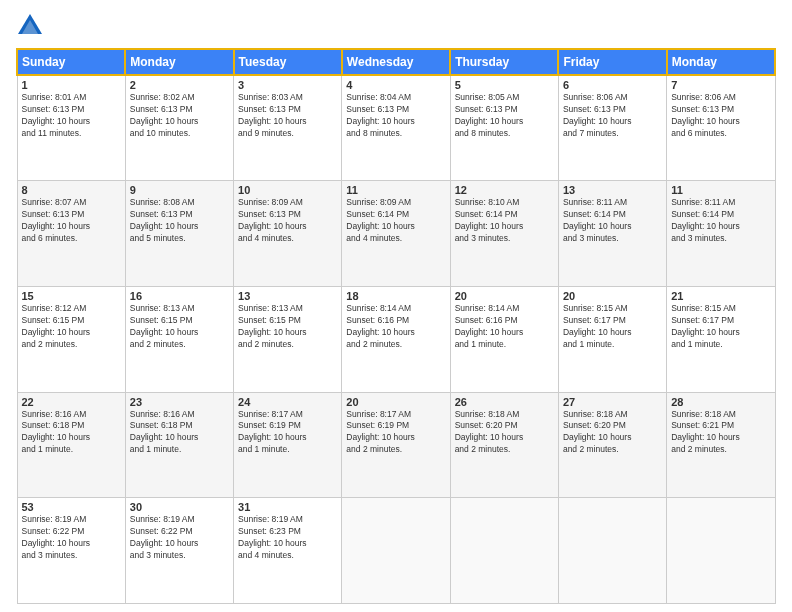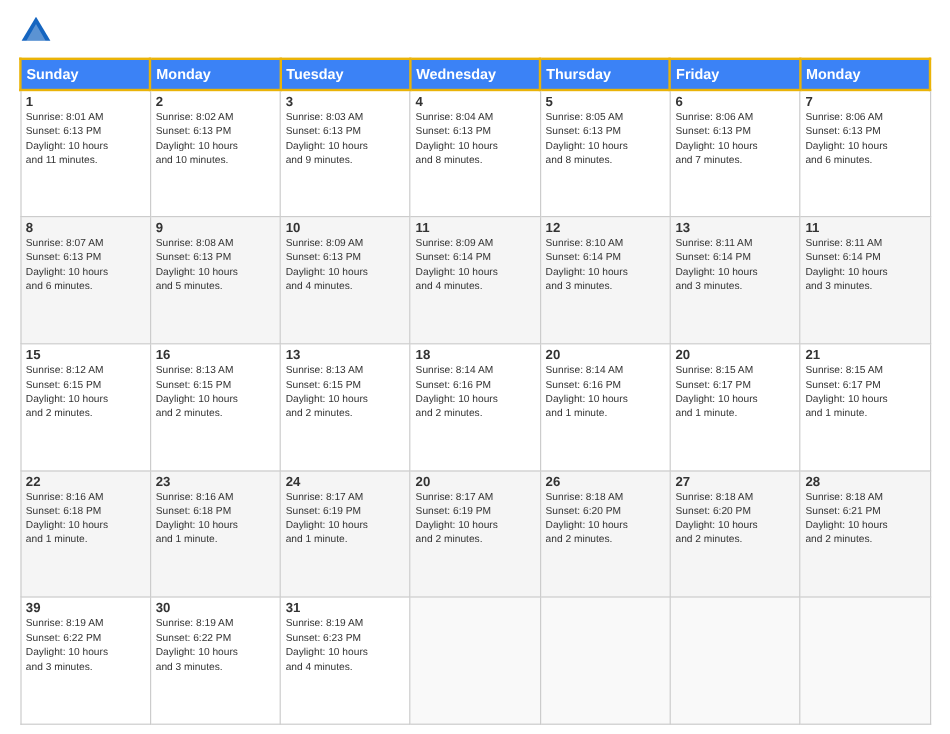--- a/index.html
+++ b/index.html
@@ -244,21 +244,21 @@
             <span class="day-num">27</span>
             <div class="day-info">Sunrise: 8:18 AM<br>Sunset: 6:20 PM<br>Daylight: 10 hours<br>and 2 minutes.</div>
           </td>
           <td>
             <span class="day-num">28</span>
             <div class="day-info">Sunrise: 8:18 AM<br>Sunset: 6:21 PM<br>Daylight: 10 hours<br>and 2 minutes.</div>
           </td>
         </tr>
         <tr>
           <td>
-            <span class="day-num">39</span>
+            <span class="day-num">53</span>
             <div class="day-info">Sunrise: 8:19 AM<br>Sunset: 6:22 PM<br>Daylight: 10 hours<br>and 3 minutes.</div>
           </td>
           <td>
             <span class="day-num">30</span>
             <div class="day-info">Sunrise: 8:19 AM<br>Sunset: 6:22 PM<br>Daylight: 10 hours<br>and 3 minutes.</div>
           </td>
           <td>
             <span class="day-num">31</span>
             <div class="day-info">Sunrise: 8:19 AM<br>Sunset: 6:23 PM<br>Daylight: 10 hours<br>and 4 minutes.</div>
           </td>

